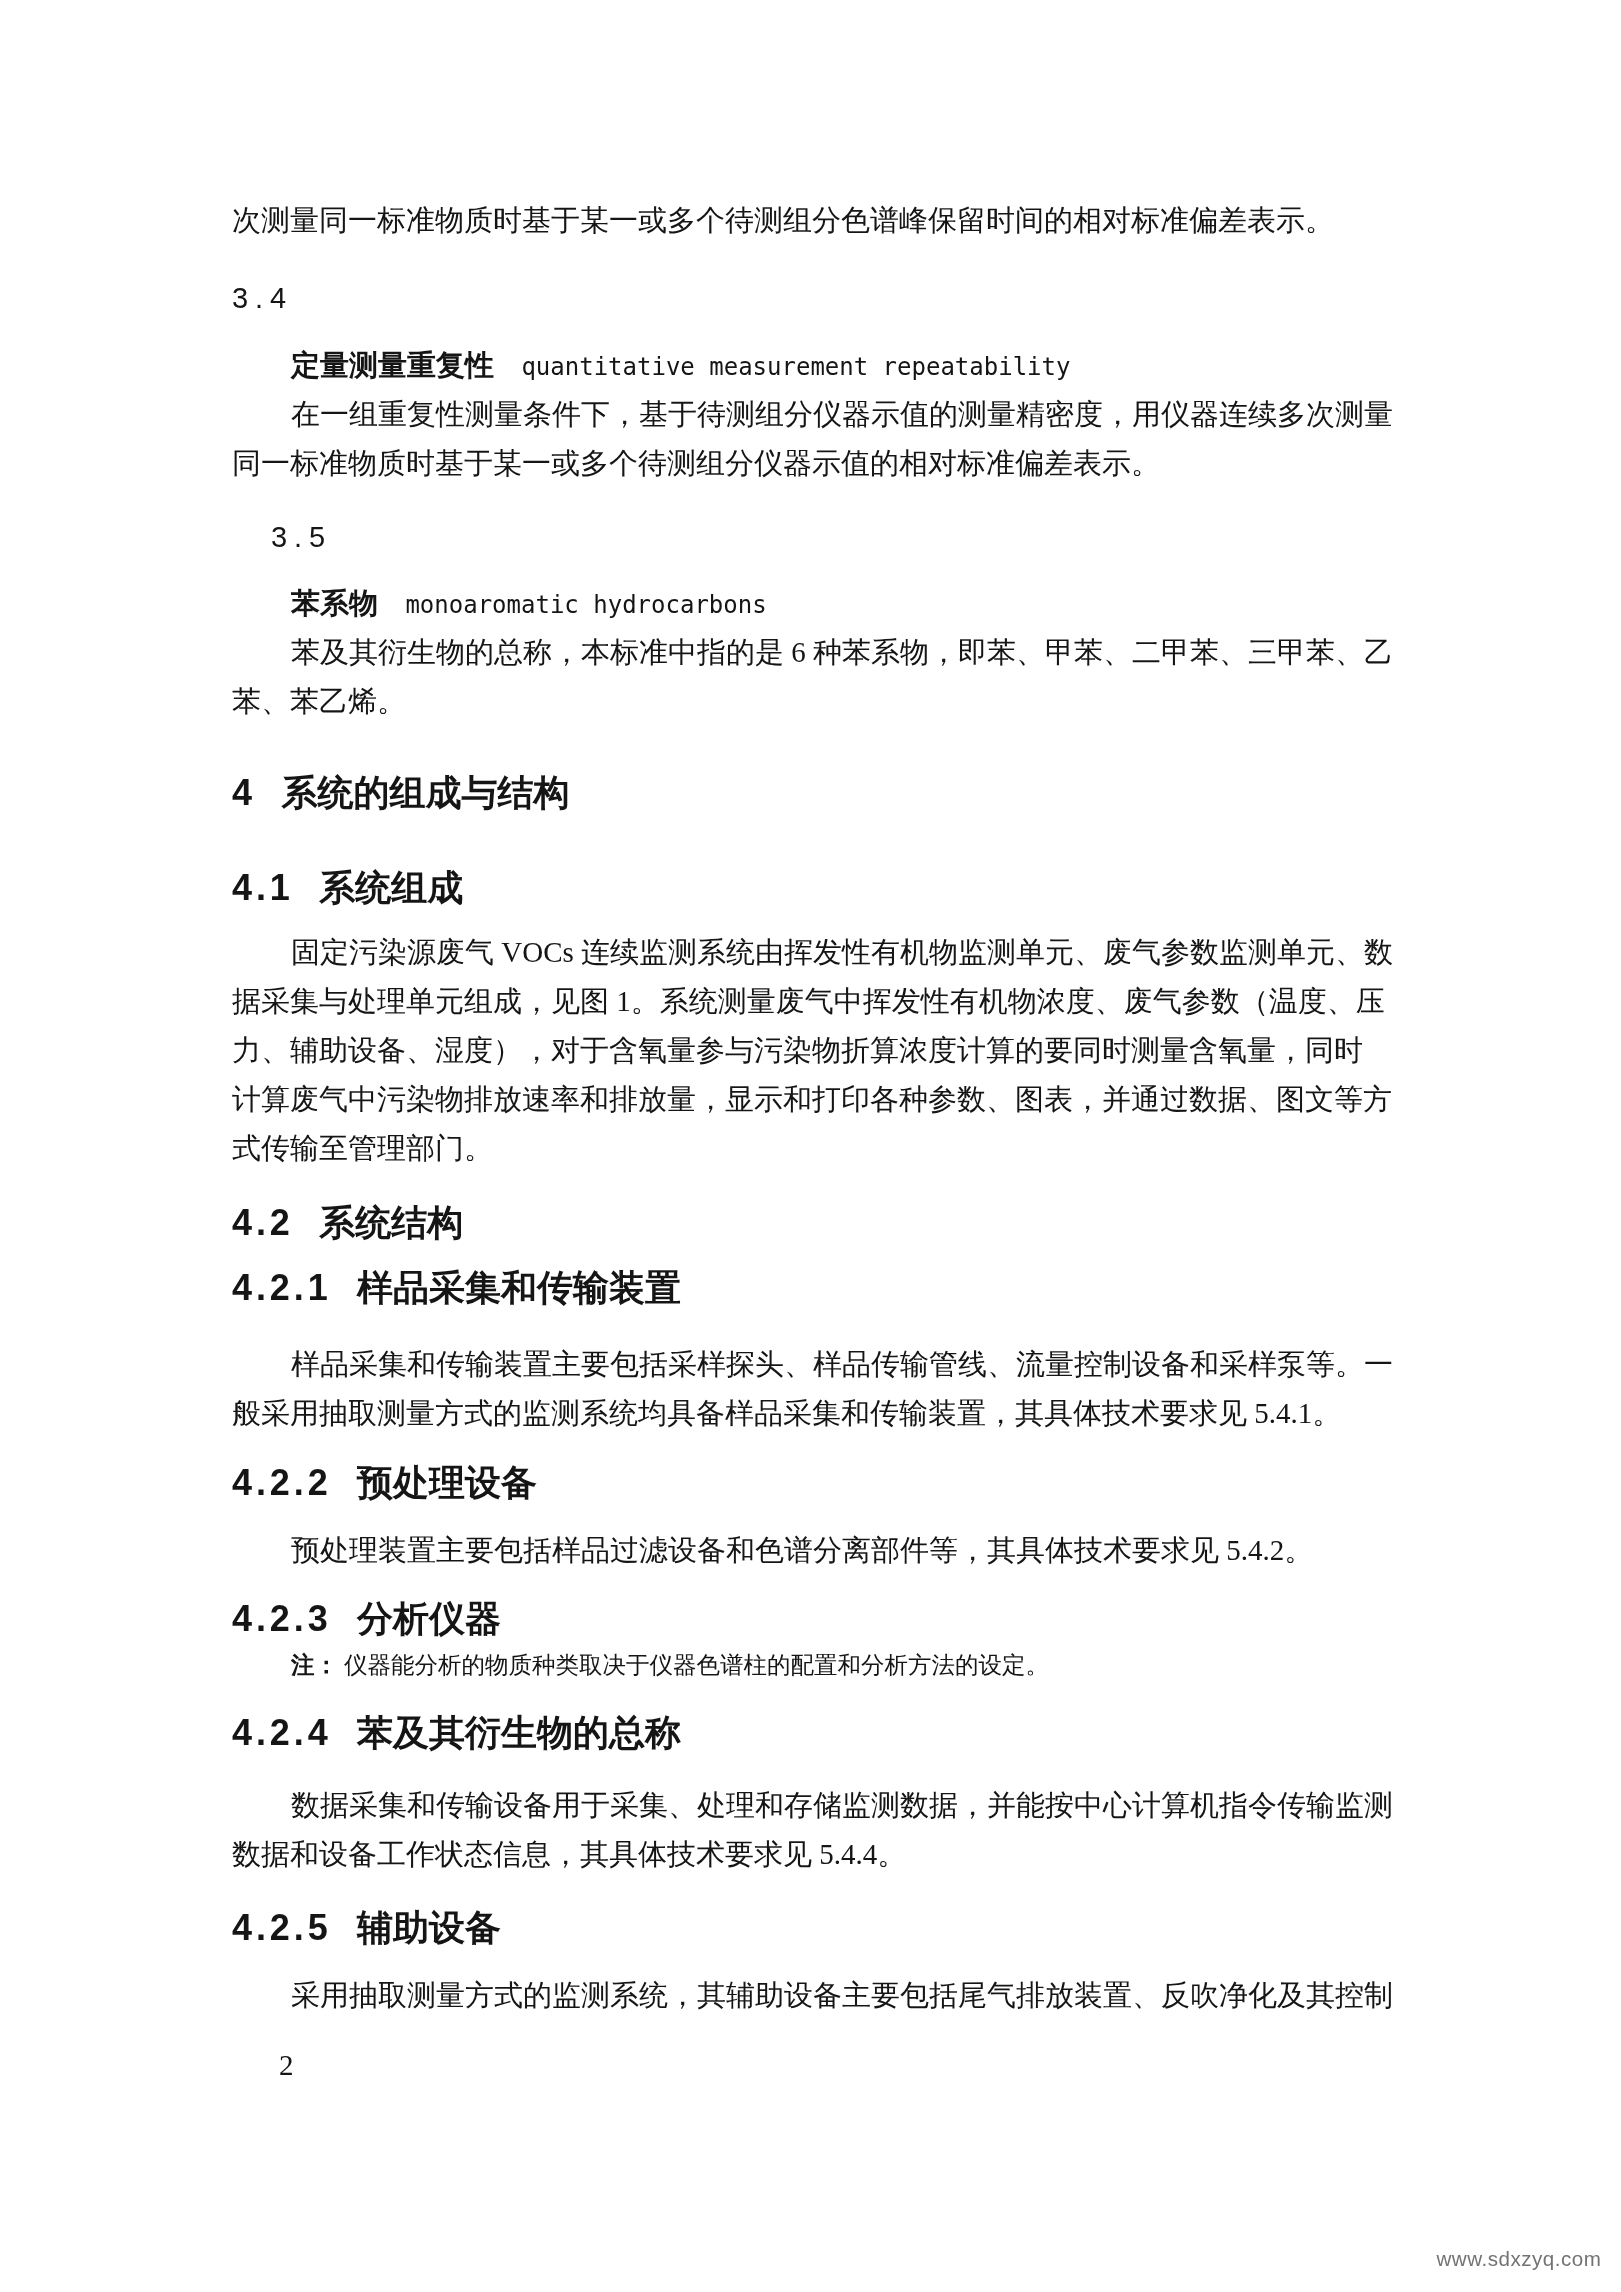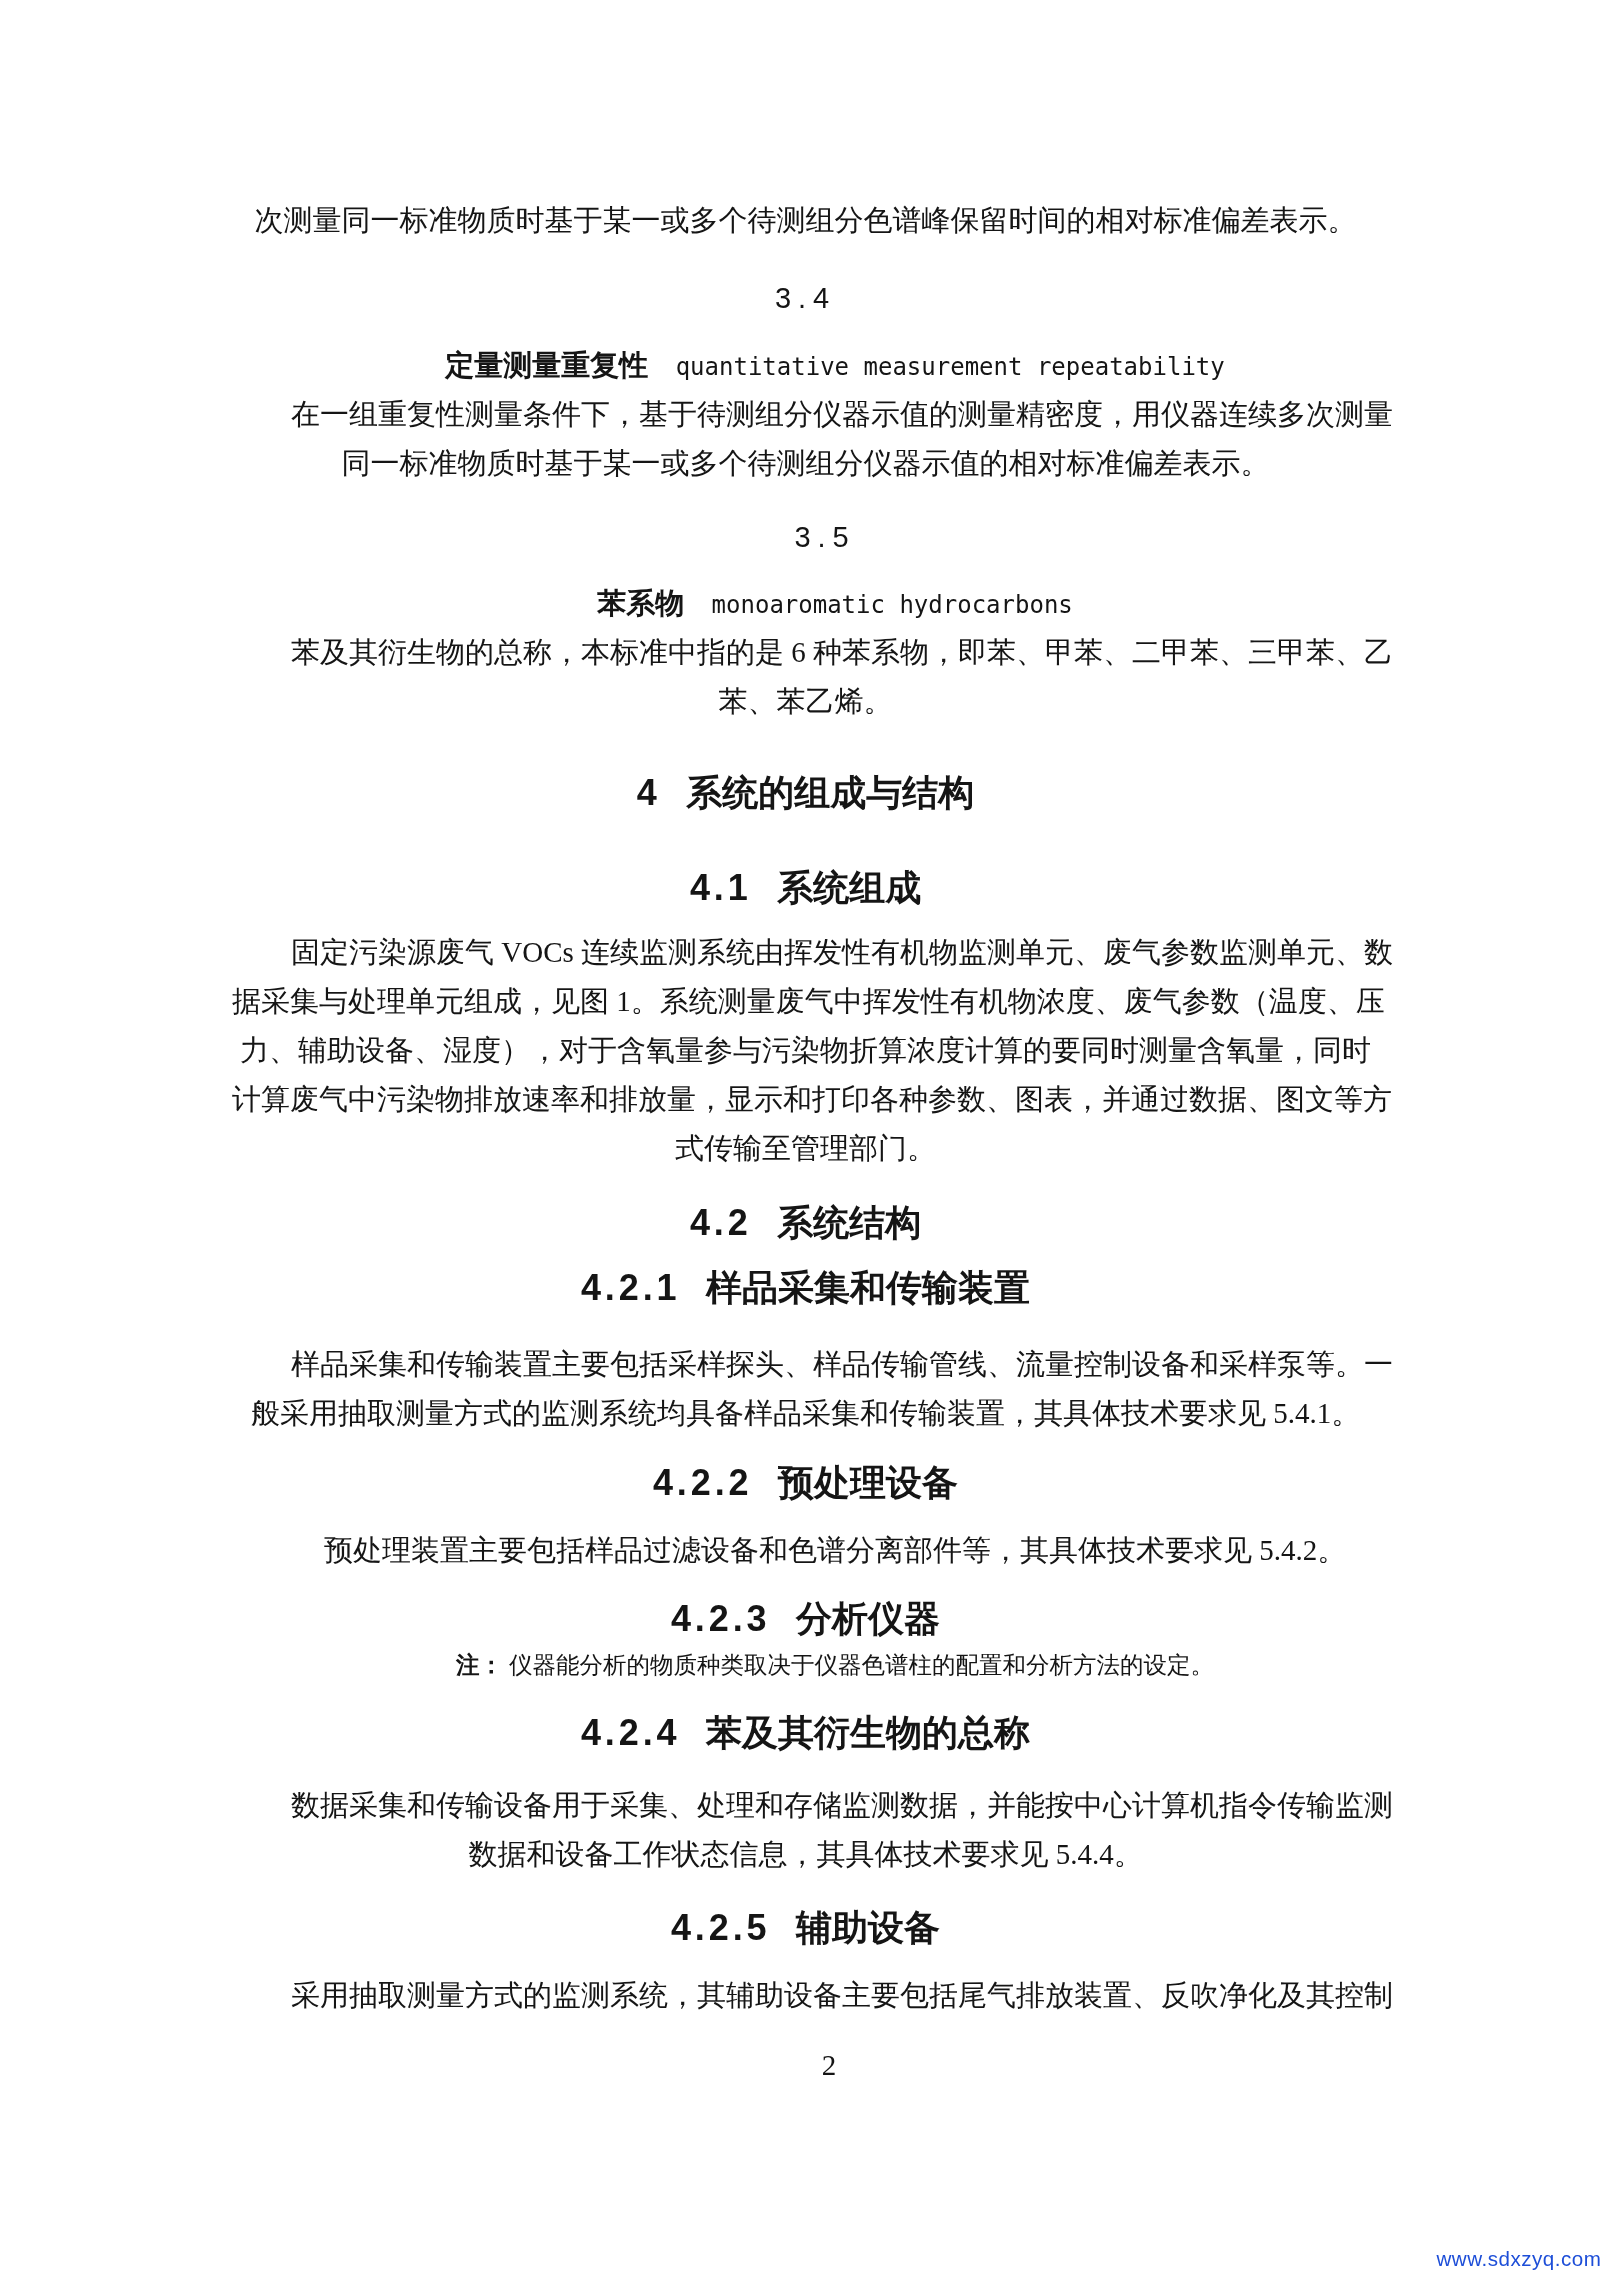--- a/index.html
+++ b/index.html
@@ -8,21 +8,20 @@
     width:1621px;height:2293px;
     background:#ffffff;
     color:#151515;
     overflow:hidden;
     font-family:"Liberation Serif","DejaVu Serif",serif;
   }
   .content{
     position:absolute;
     left:232px;top:0;
     width:1147px;
-    text-align:center;
   }
   .line{
     font-size:29px;
     line-height:49px;
     height:49px;
     white-space:nowrap;
     font-family:"Liberation Serif","DejaVu Serif",serif;
   }
   .indent{padding-left:59px;}
   .clause-num{
@@ -58,21 +57,21 @@
   }
   .page-num{
     font-size:29px;line-height:49px;height:49px;
     margin-left:47px;
   }
   .watermark{
     position:absolute;
     right:19.6px;bottom:21.6px;
     font-family:"Liberation Sans","DejaVu Sans",sans-serif;
     font-size:20.6px;
-    color:#1d4ed8;
+    color:#737373;
     letter-spacing:0.5px;
   }
 </style>
 </head>
 <body>
 
 <div class="page">
   <div class="content">
 
     <div class="line" style="margin-top:196px">次测量同一标准物质时基于某一或多个待测组分色谱峰保留时间的相对标准偏差表示。</div>

